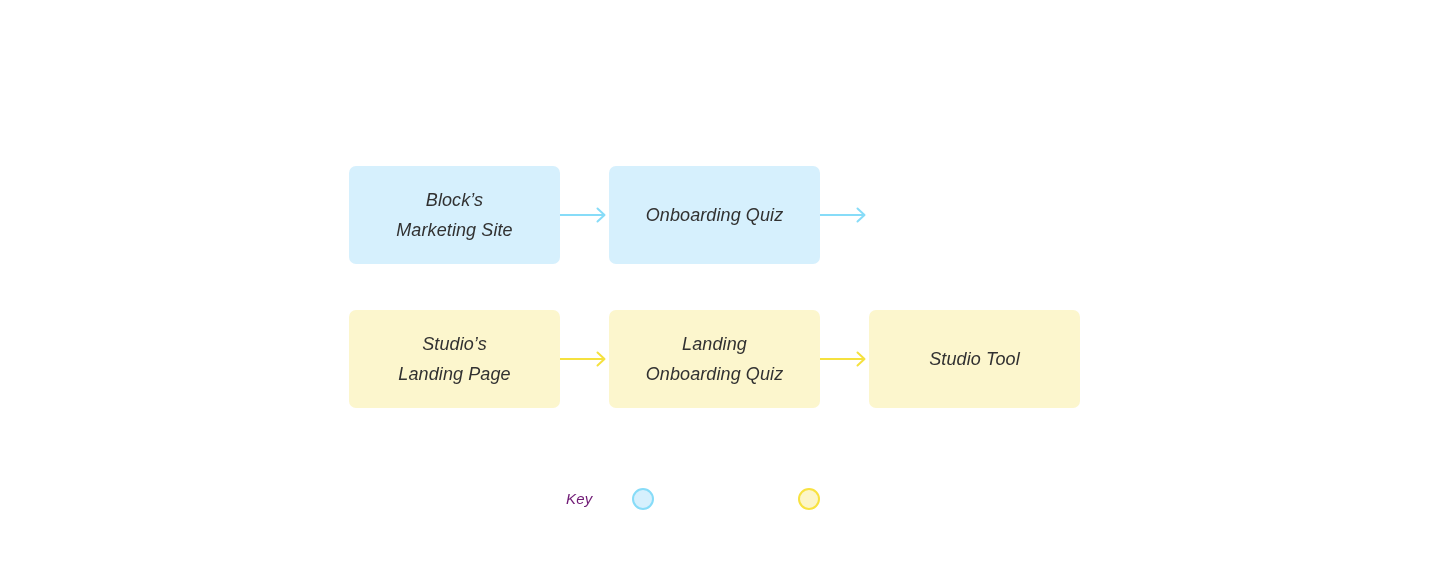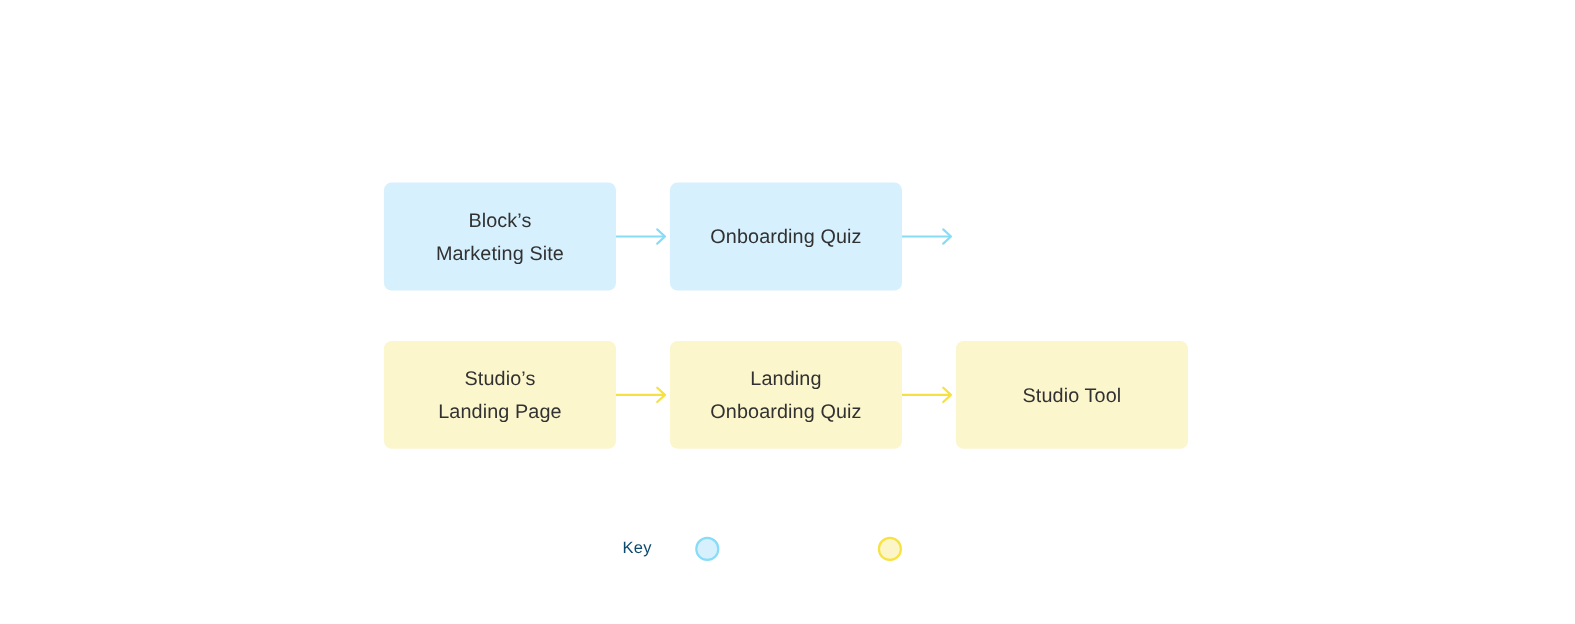--- a/index.html
+++ b/index.html
@@ -12,20 +12,21 @@
     height: 567px;
     background: #ffffff;
     font-family: "Liberation Sans", sans-serif;
     overflow: hidden;
   }
 
   #canvas {
     position: relative;
     width: 1432px;
     height: 567px;
+    font-style: italic;
   }
 
   
   .flow-row {
     position: absolute;
     display: flex;
     align-items: center;
   }
   #row-blue  { left: 349px; top: 166px; }
   #row-yellow{ left: 349px; top: 310px; justify-content: space-between; }
@@ -68,21 +69,21 @@
   #key-row {
     position: absolute;
     left: 566px;
     top: 486px;
     display: flex;
     align-items: center;
     height: 26px;
   }
   #key-label {
     font-size: 15px;
-    color: #0c4a6e;
+    color: #701a75;
     line-height: 26px;
     font-weight: 400;
     letter-spacing: 0.2px;
   }
   .key-swatch {
     width: 22px;
     height: 22px;
     border-radius: 50%;
     box-sizing: border-box;
     border: 2px solid transparent;

